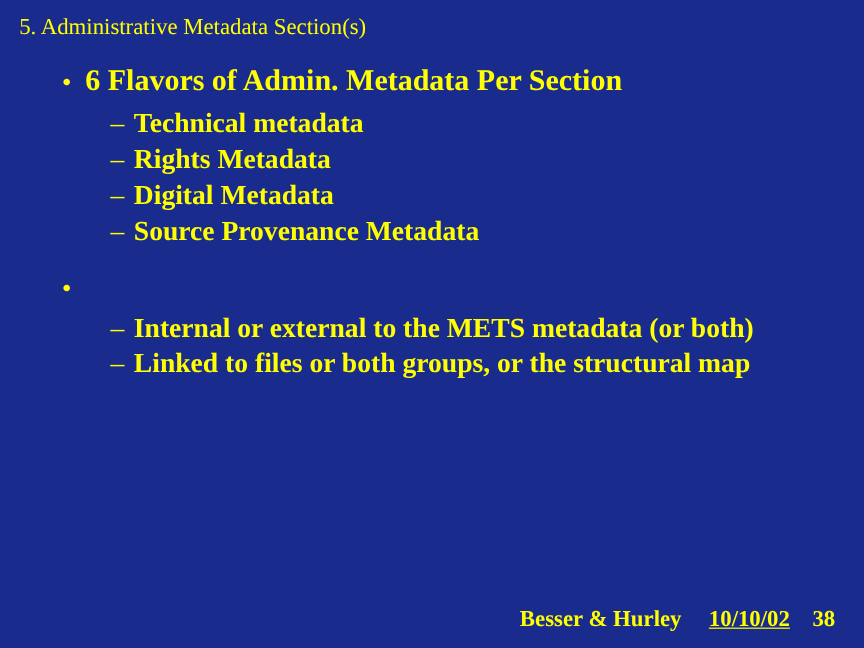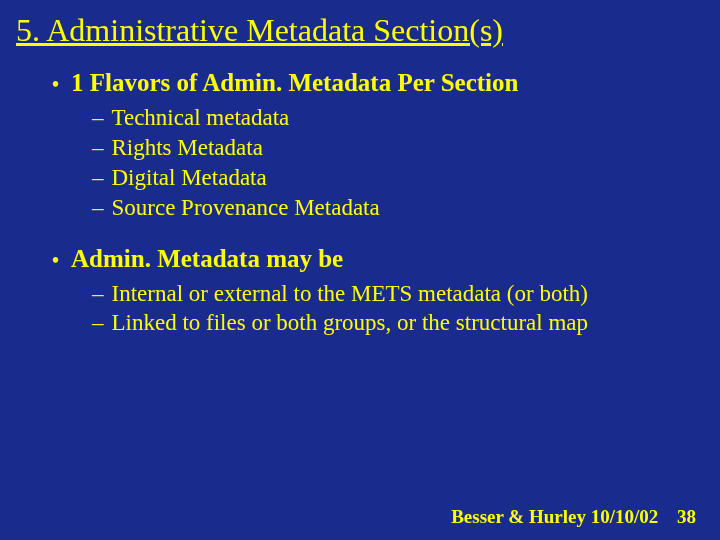--- a/index.html
+++ b/index.html
@@ -11,22 +11,21 @@
       width: 720px;
       height: 540px;
       background-color: #1a2b8e;
       font-family: "Times New Roman", serif;
       color: #ffff00;
       padding: 12px 20px;
       position: relative;
       overflow: hidden;
     }
     .title {
-      font-size: 32px;
-      text-decoration: underline;
+      font-size: 19px;
       margin-bottom: 20px;
       margin-left: -4px;
     }
     .bullet-main {
       font-size: 25px;
       font-weight: bold;
       margin-left: 32px;
       margin-bottom: 6px;
       display: flex;
       align-items: baseline;
@@ -42,43 +41,45 @@
     .sub-item {
       font-size: 23px;
       line-height: 1.3;
       display: flex;
     }
     .sub-item .dash {
       margin-right: 8px;
     }
     .sub-item .text {
       flex: 1;
+      font-weight: bold;
     }
     .footer {
       position: absolute;
       bottom: 12px;
       right: 24px;
       font-size: 19px;
       font-weight: bold;
     }
     .footer .author {
-      margin-right: 0;
+      margin-right: 18px;
     }
     .footer .date {
       margin-right: 14px;
+      text-decoration: underline;
     }
   </style>
 </head>
 <body>
 
 <div class="title">5. Administrative Metadata Section(s)</div>
 
 <div class="bullet-main">
   <span class="dot">•</span>
-  <span>1 Flavors of Admin. Metadata Per Section</span>
+  <span>6 Flavors of Admin. Metadata Per Section</span>
 </div>
 <div class="sub-list">
   <div class="sub-item">
     <span class="dash">–</span>
     <span class="text">Technical metadata</span>
   </div>
   <div class="sub-item">
     <span class="dash">–</span>
     <span class="text">Rights Metadata</span>
   </div>
@@ -87,21 +88,20 @@
     <span class="text">Digital Metadata</span>
   </div>
   <div class="sub-item">
     <span class="dash">–</span>
     <span class="text">Source Provenance Metadata</span>
   </div>
 </div>
 
 <div class="bullet-main">
   <span class="dot">•</span>
-  <span>Admin. Metadata may be</span>
 </div>
 <div class="sub-list">
   <div class="sub-item">
     <span class="dash">–</span>
     <span class="text">Internal or external to the METS metadata (or both)</span>
   </div>
   <div class="sub-item">
     <span class="dash">–</span>
     <span class="text">Linked to files or both groups, or the structural map</span>
   </div>

